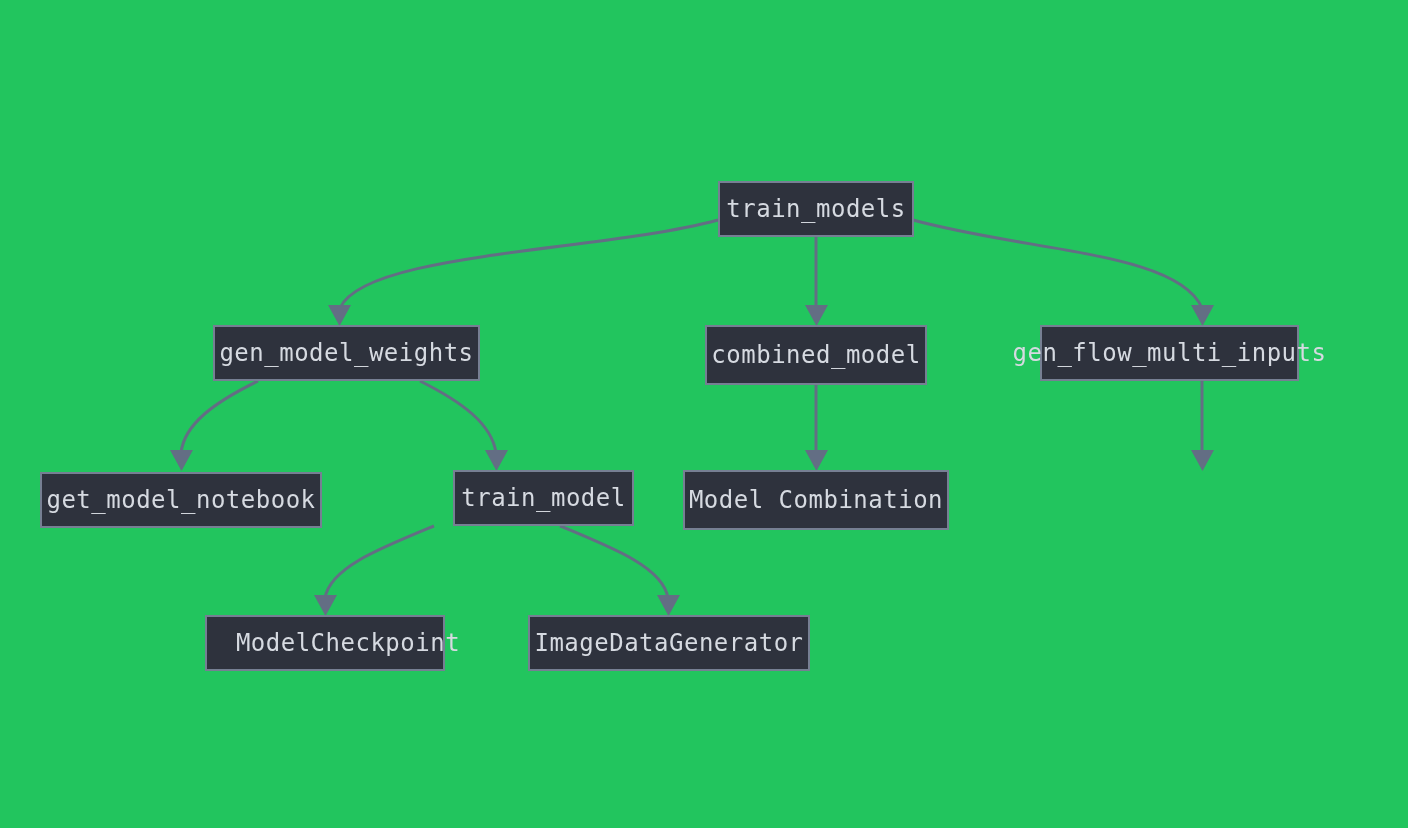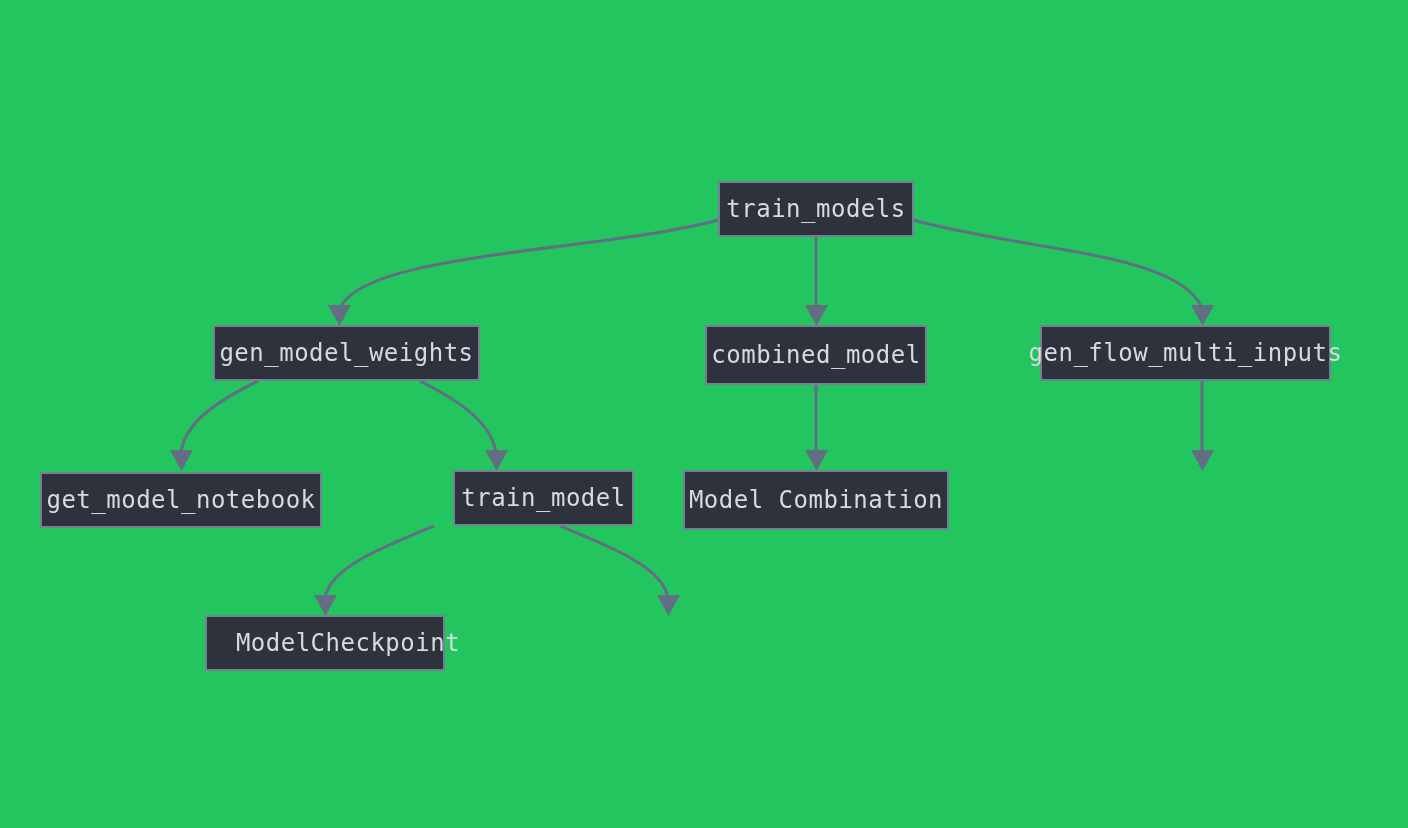--- a/index.html
+++ b/index.html
@@ -69,25 +69,26 @@
       <polygon points="657,595 680,595 668.5,616"></polygon>
     </g>
   </svg>
 
   <div class="node" style="left:718px; top:181px; width:196px; height:56px;">train_models</div>
 
   <div class="node" style="left:206px; top:325px; width:267px; height:56px;margin-left:7px;">gen_model_weights</div>
 
   <div class="node" style="left:705px; top:325px; width:222px; height:60px;">combined_model</div>
 
-  <div class="node" style="left:1040px; top:325px; width:291px; height:56px;">gen_flow_multi_inputs</div>
+  <div class="node" style="left:1040px; top:325px; width:259px; height:56px;">gen_flow_multi_inputs</div>
 
   <div class="node" style="left:40px; top:472px; width:282px; height:56px;">get_model_notebook</div>
 
   <div class="node" style="left:406px; top:470px; width:181px; height:56px;margin-left:47px;">train_model</div>
 
   <div class="node" style="left:683px; top:470px; width:266px; height:60px;">Model Combination</div>
 
 
   <div class="node" style="left:205px; top:615px; width:240px; height:56px;padding-left:46px;">ModelCheckpoint</div>
 
+  <div class="node" style="left:528px; top:615px; width:282px; height:56px;">ImageDataGenerator</div>
 
 </div>
 
 </body></html>

